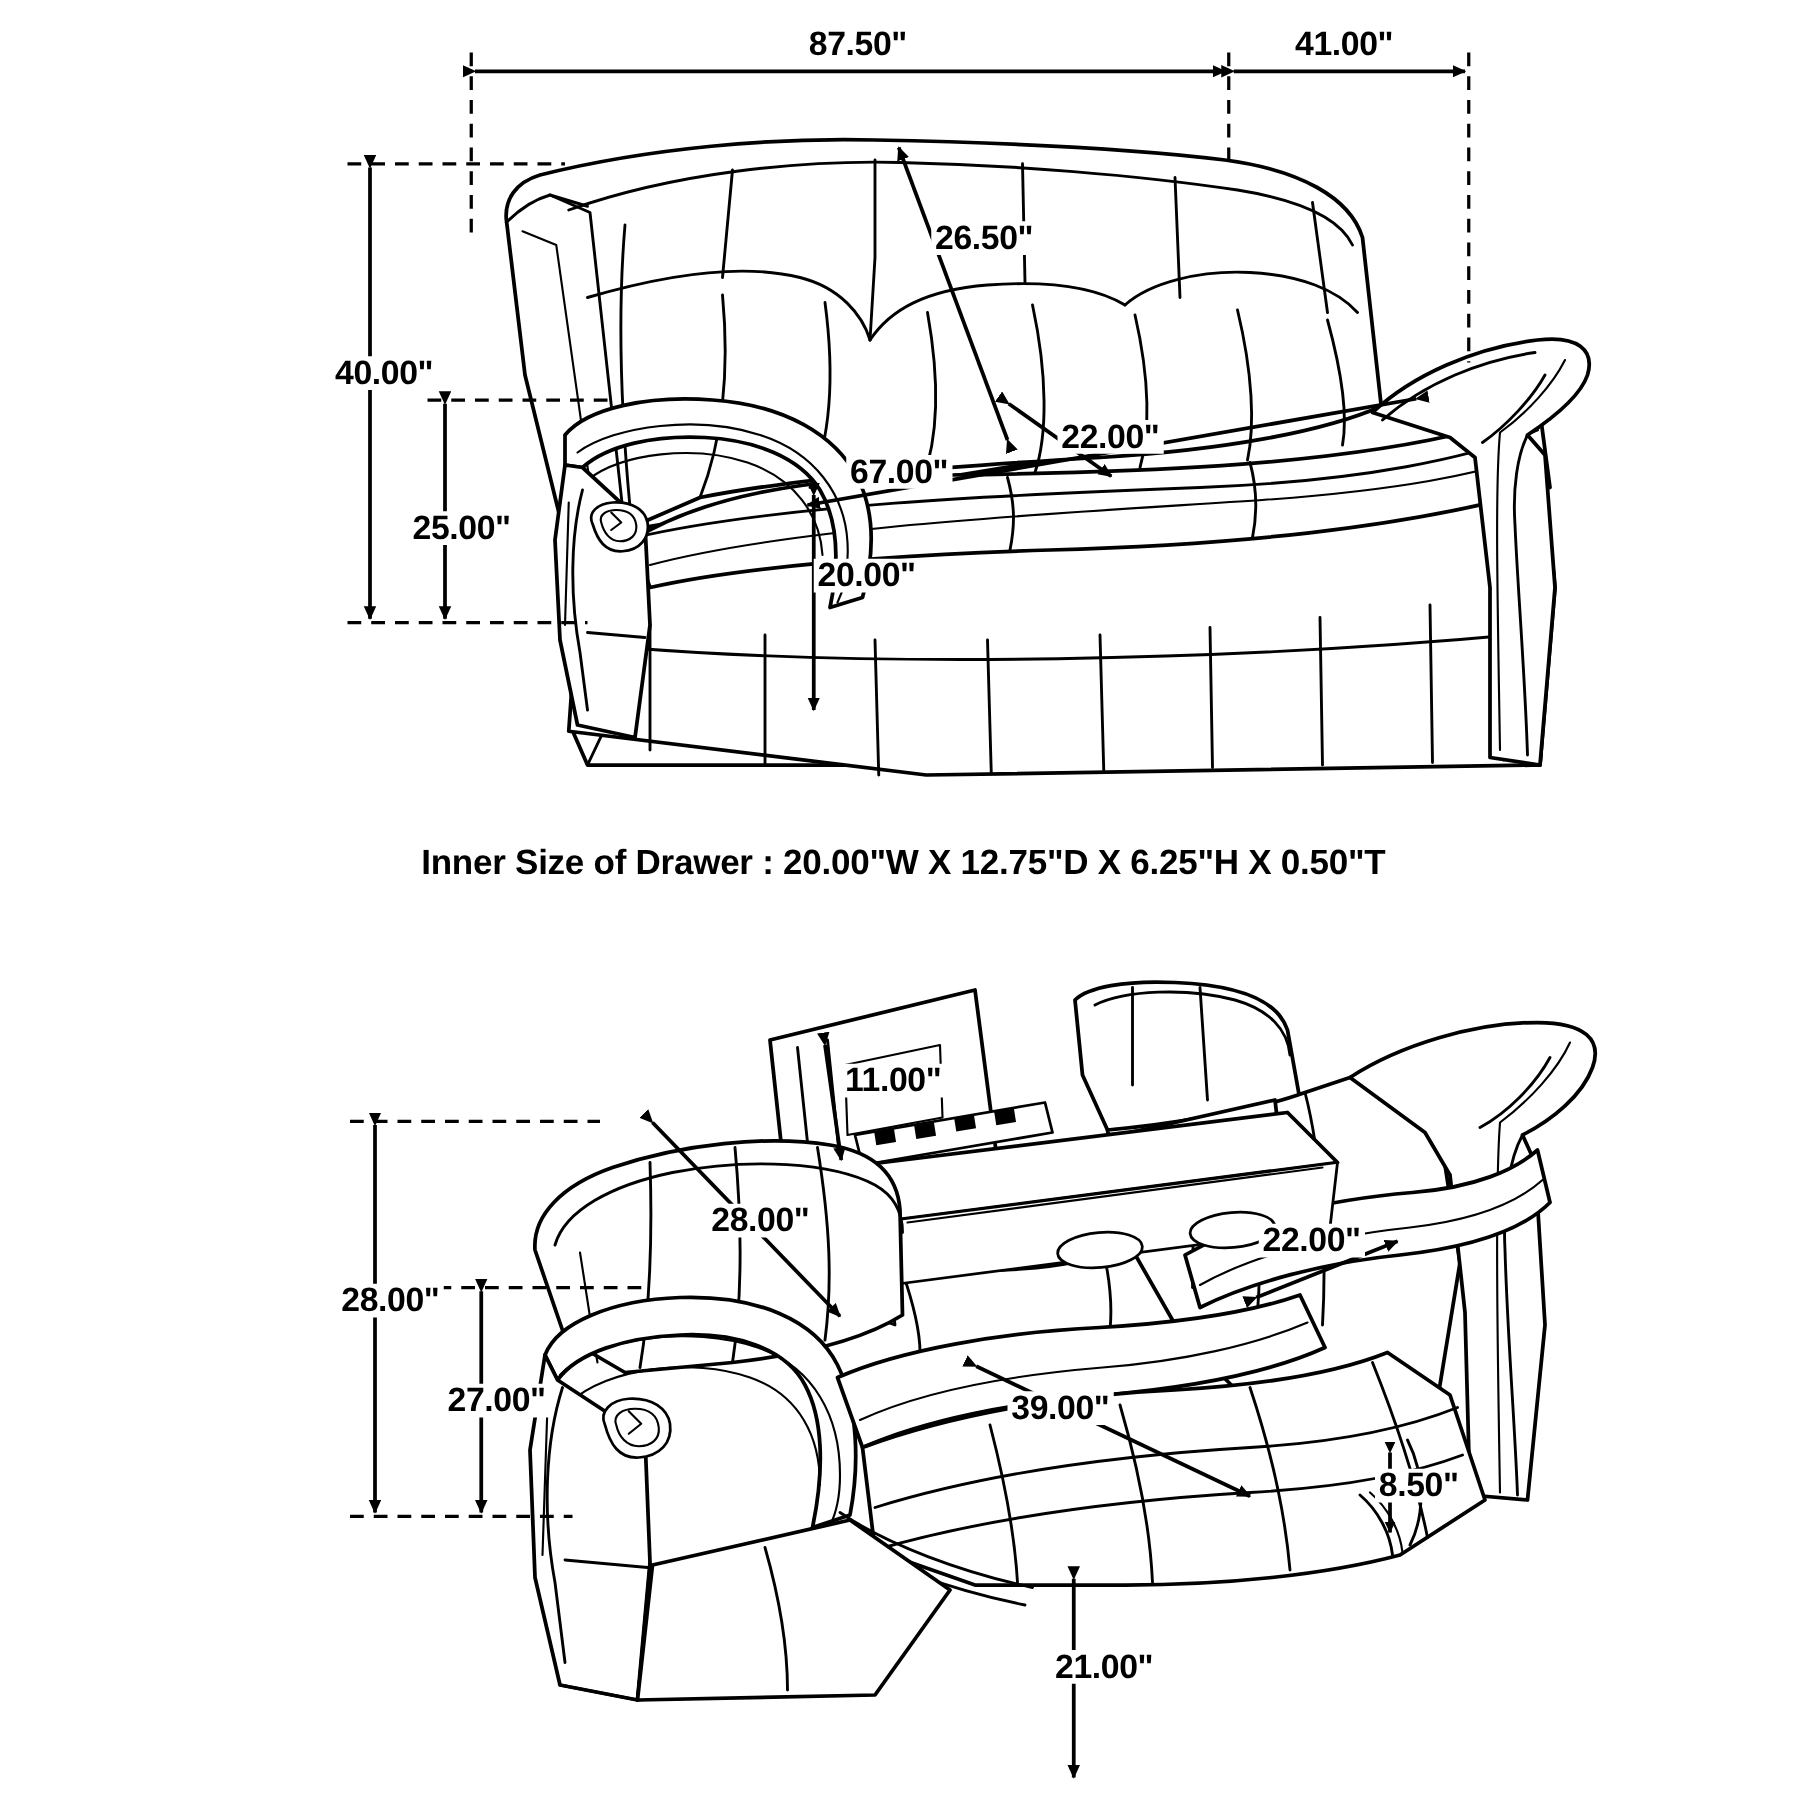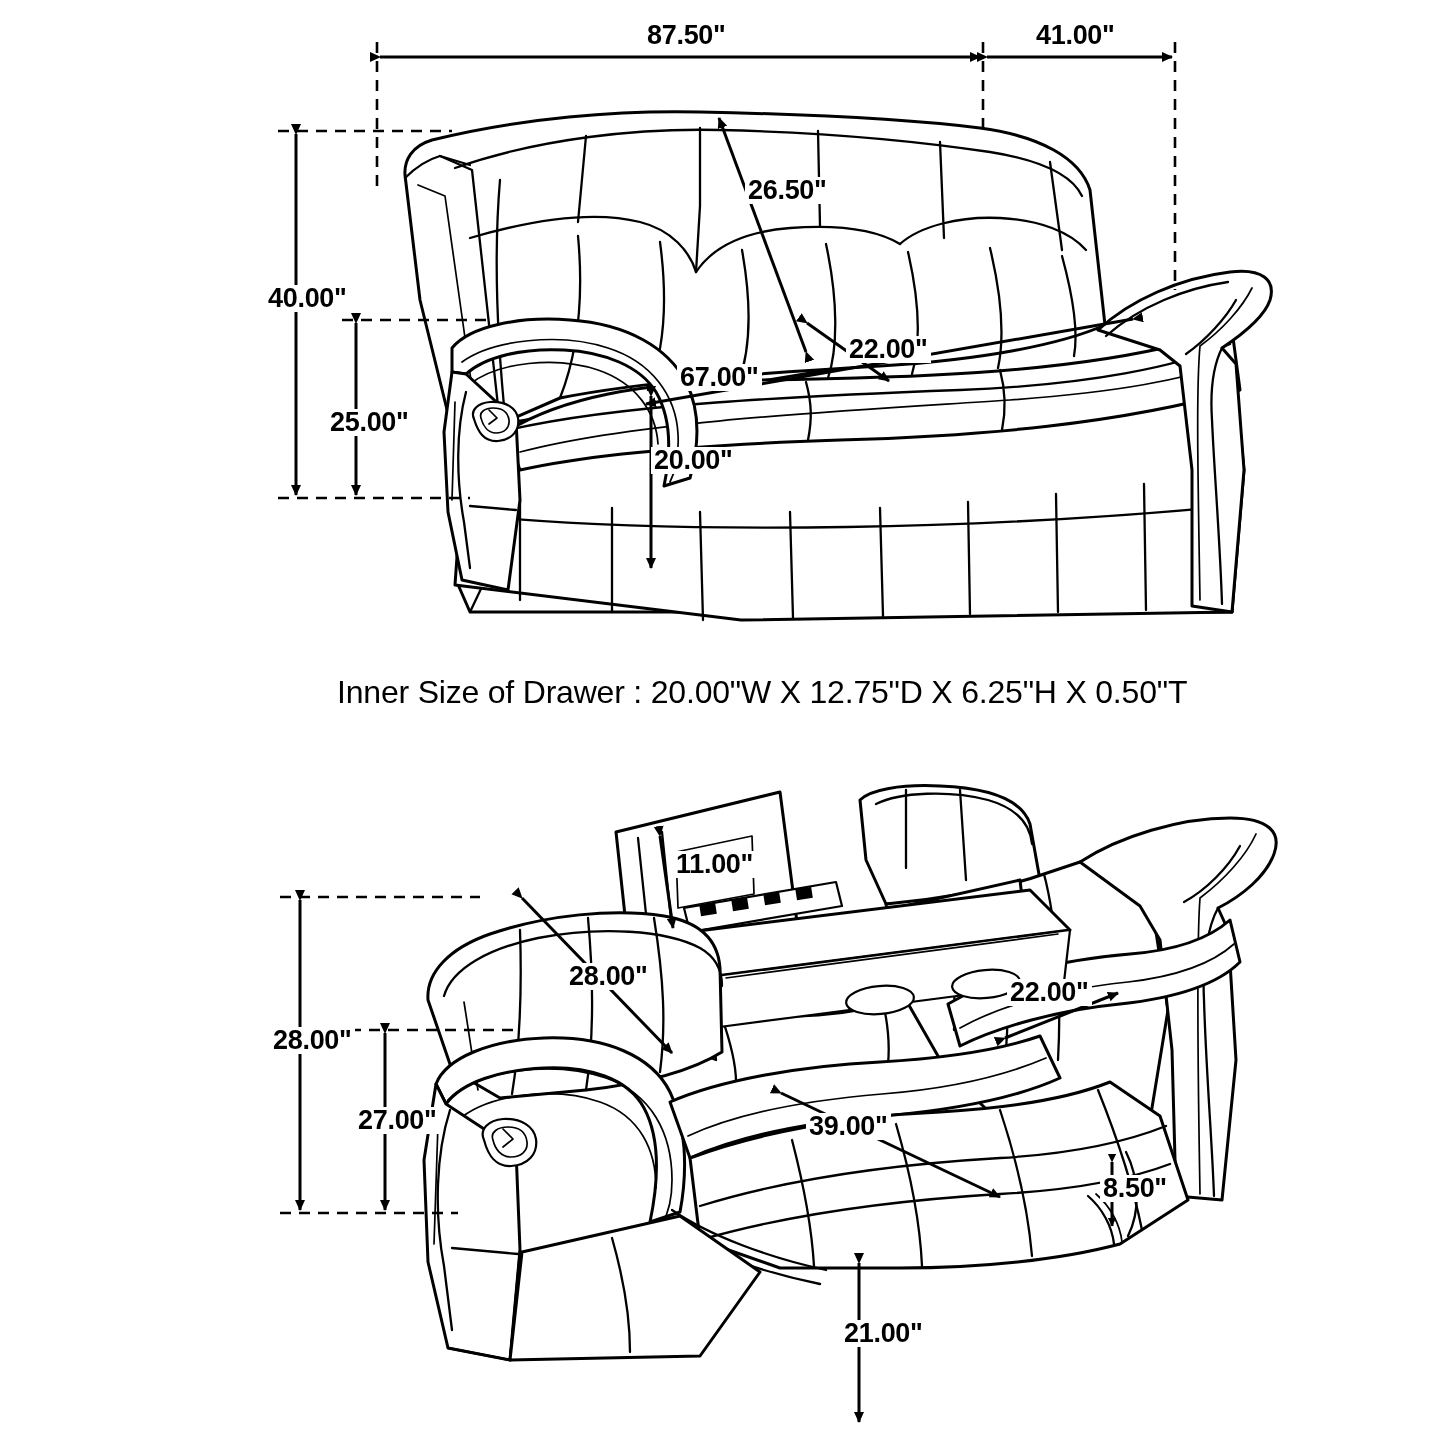--- a/index.html
+++ b/index.html
@@ -31,22 +31,22 @@
     letter-spacing:-0.3px;
     color:#000;
     white-space:nowrap;
     background:#fff;
     padding:0 3px;
     line-height:1;
   }
   .caption{
     position:absolute;
     font-family:"Liberation Sans", sans-serif;
-    font-weight:normal;
-    font-size:32px;
+    font-weight:bold;
+    font-size:28px;
     color:#000;
     white-space:nowrap;
     letter-spacing:-0.2px;
   }
 </style>
 </head>
 <body>
 
 <div id="stage">
 

